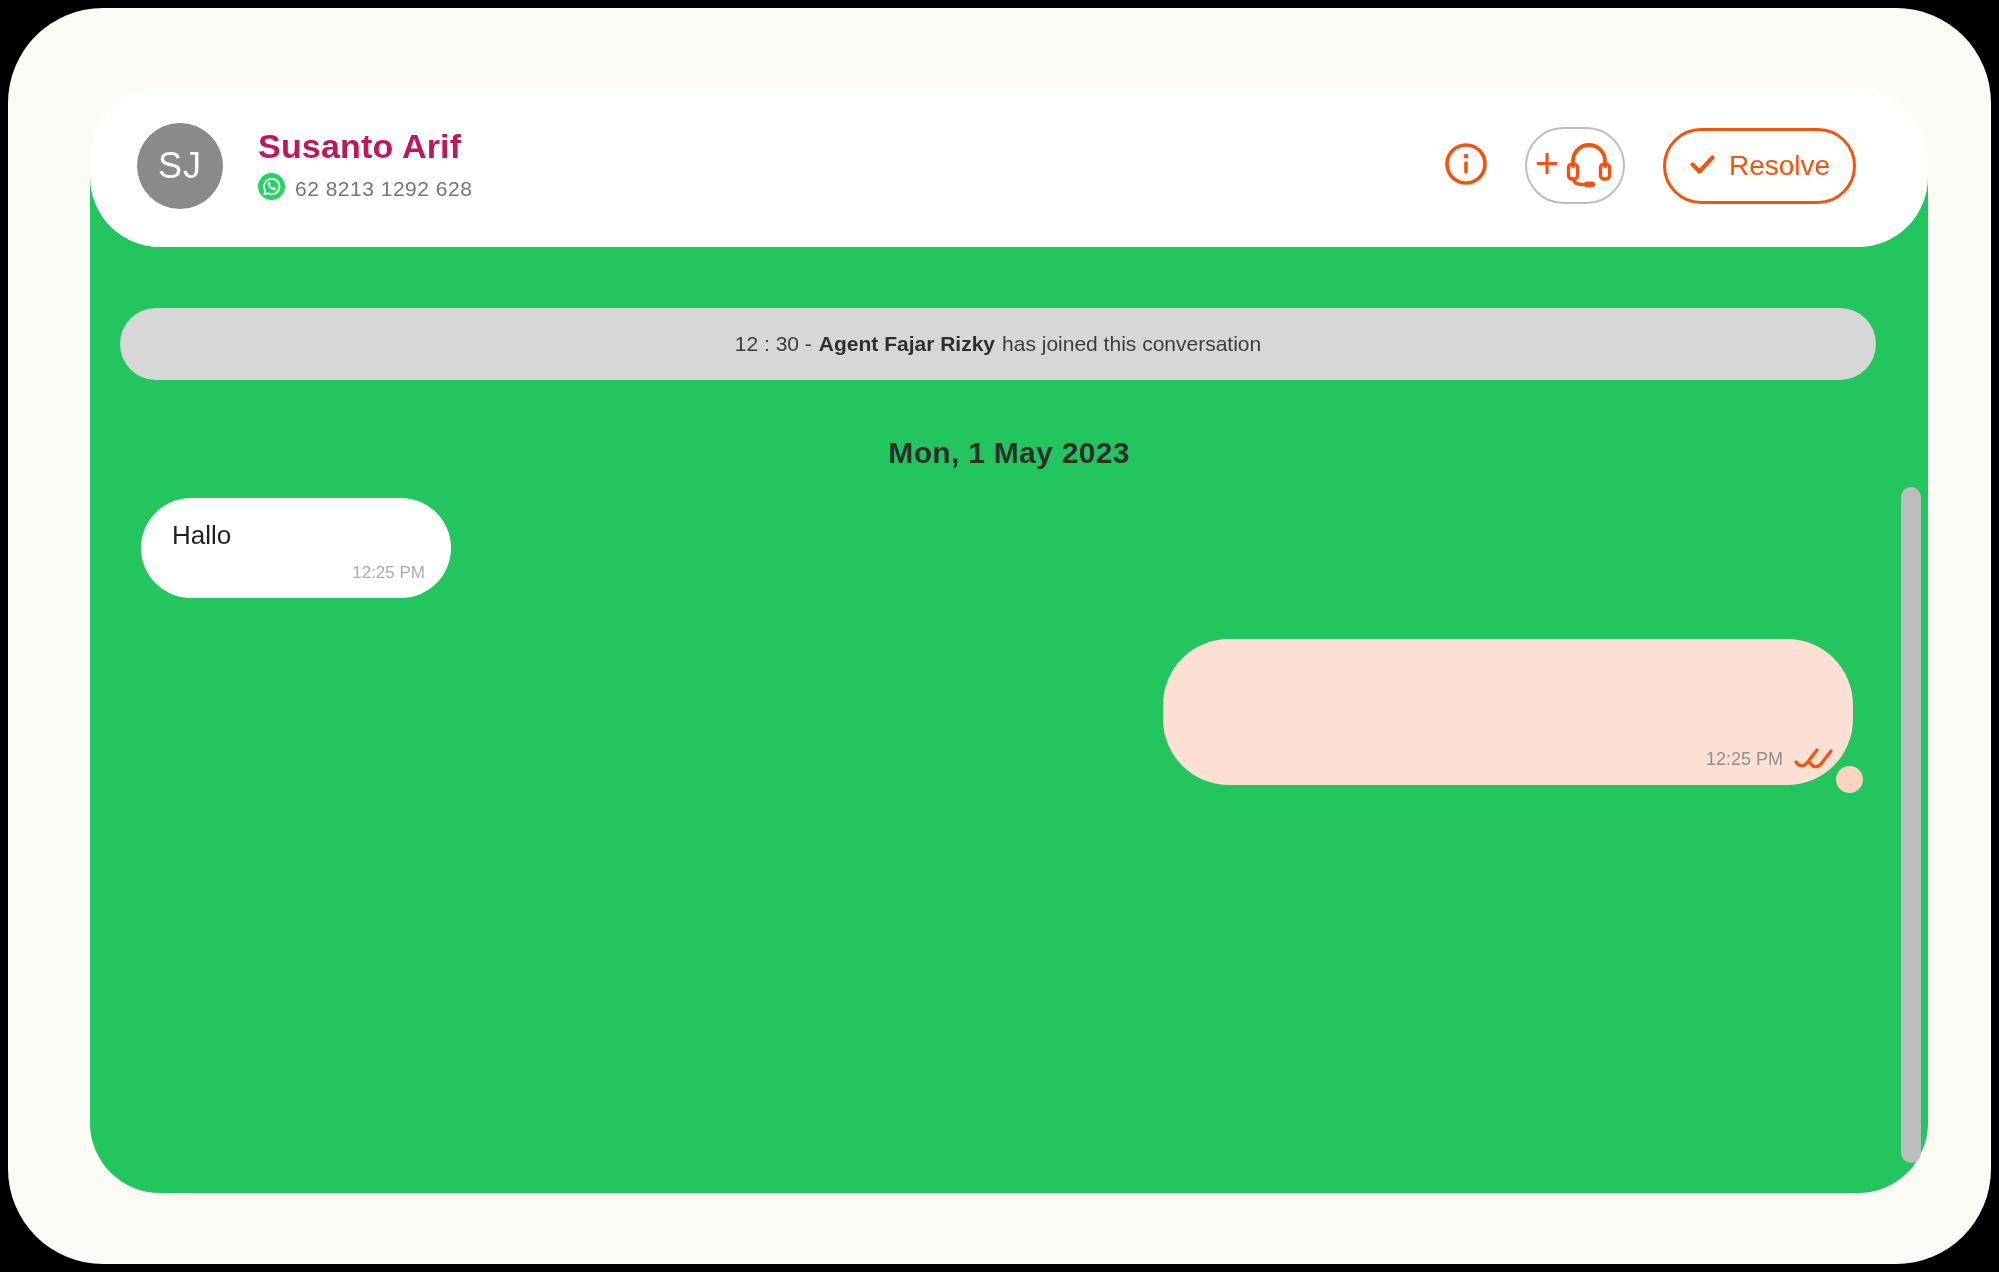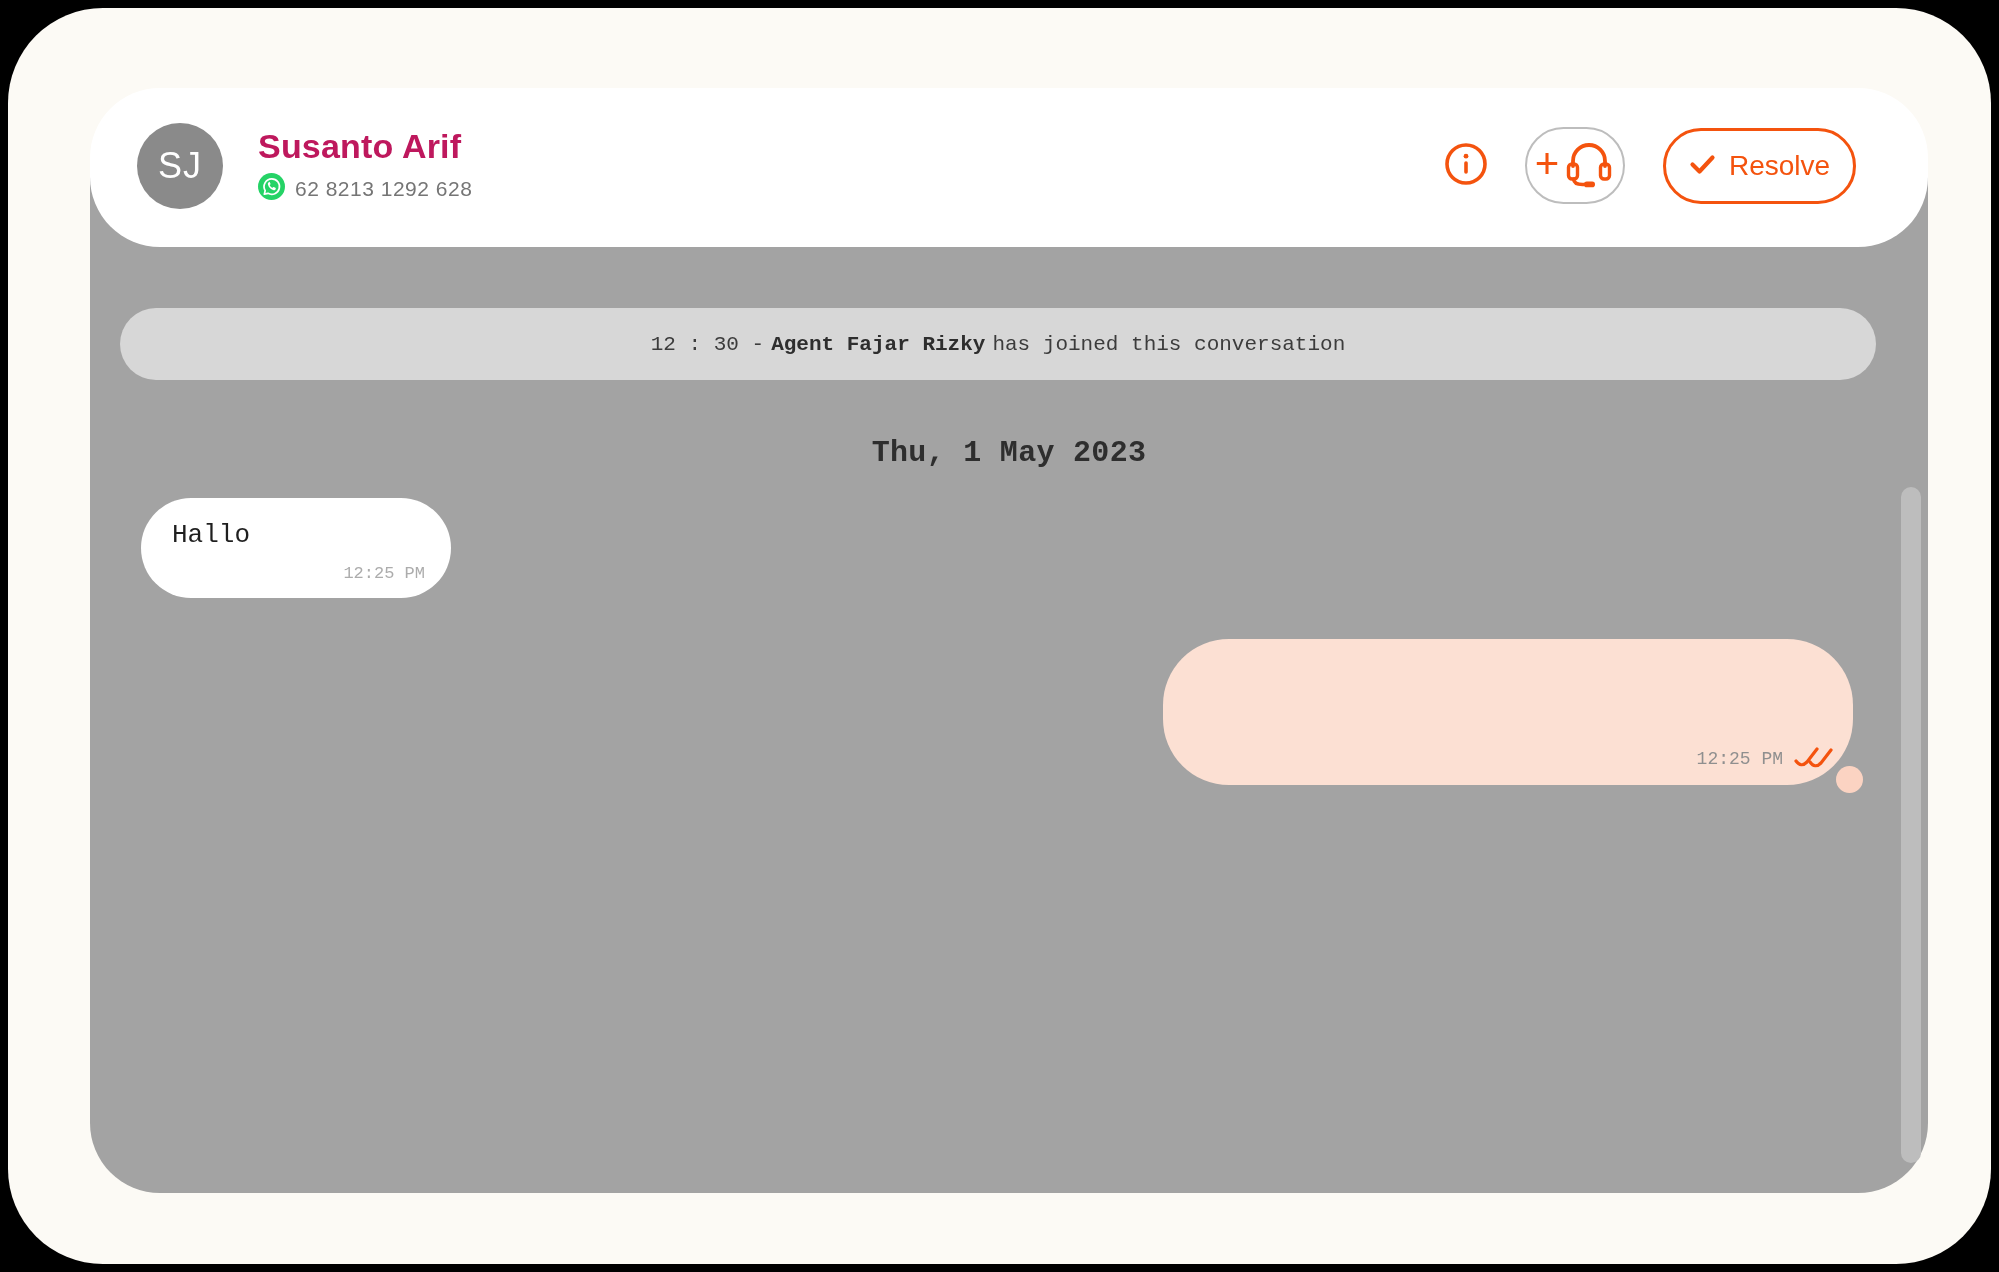--- a/index.html
+++ b/index.html
@@ -60,24 +60,23 @@
     border:3px solid #F4530E; border-radius:40px;
     background:#FFFFFF;
     display:flex; align-items:center; justify-content:center; gap:13px;
     cursor:pointer;
   }
   .resolve-label { color:#F4530E; font-size:28px; font-weight:400; }
   
   .chat-panel {
     position:absolute; left:82px; top:90px;
     width:1838px; height:1095px;
-    background:#a3a3a3;
+    background:#22c55e;
     border-radius:70px;
     z-index:1;
-    font-family:Liberation Mono, monospace;
   }
   .system-banner {
     position:absolute; left:30px; top:210px;
     width:1756px; height:72px;
     background:#D7D7D7;
     border-radius:36px;
     display:flex; align-items:center; justify-content:center; gap:7px;
     font-size:21px; color:#3C3C3C;
   }
   .system-banner .bold { font-weight:700; color:#2E2E2E; }
@@ -137,21 +136,21 @@
 <div class="frame">
 
   <div class="chat-panel">
 
     <div class="system-banner">
       <span>12 : 30 -</span>
       <span class="bold">Agent Fajar Rizky</span>
       <span>has joined this conversation</span>
     </div>
 
-    <div class="date-divider">Thu, 1 May 2023</div>
+    <div class="date-divider">Mon, 1 May 2023</div>
 
     <div class="bubble bubble-in">
       <div class="msg-text">Hallo</div>
       <div class="msg-time">12:25 PM</div>
     </div>
 
     <div class="bubble bubble-out">
       <div class="msg-meta">
         <span class="msg-time">12:25 PM</span>
         <span>

